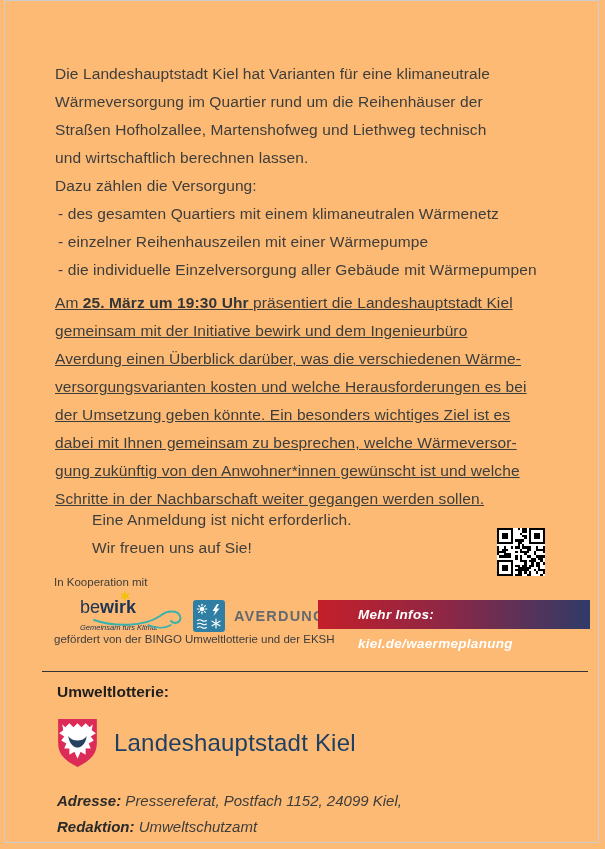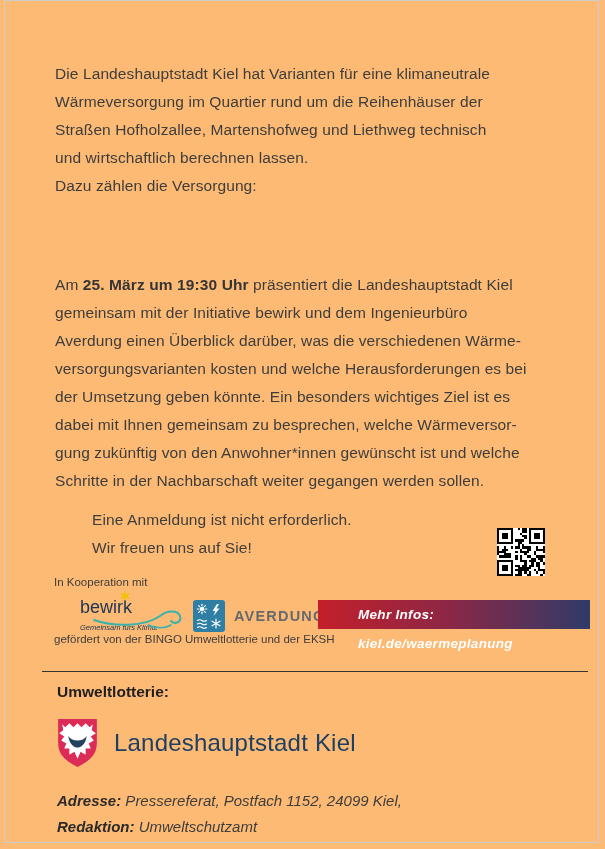--- a/index.html
+++ b/index.html
@@ -10,32 +10,32 @@
   .frame{
     position:absolute;left:4px;top:0;width:595px;height:843px;
     border:1px solid #cdcdcd;box-sizing:border-box;pointer-events:none;
   }
   .bodytext{
     position:absolute;left:55px;font-size:15.5px;line-height:28px;
     white-space:pre-line;letter-spacing:.1px;
   }
   .intro{top:60px;}
   .options{position:absolute;left:58px;top:200px;font-size:15.5px;line-height:28px;letter-spacing:.1px;}
-  .event{top:271px;}
+  .event{top:289px;text-decoration:underline;}
   .event strong{font-weight:bold;color:#353535;}
   .closing{top:506px;margin-left:37px;}
   .qr{position:absolute;left:497px;top:528px;width:48px;height:48px;}
   .qr svg{display:block;width:48px;height:48px;shape-rendering:crispEdges;}
   .coop{position:absolute;left:54px;top:576px;font-size:11.5px;color:#3d3d3c;}
 
   
   .bewirk{position:absolute;left:80px;top:597px;width:110px;height:42px;}
   .bewirk-word{position:relative;font-size:18px;color:#1d3354;line-height:20px;}
   .bewirk-word .be{font-weight:normal;}
-  .bewirk-word .wirk{font-weight:normal;text-align:center;}
+  .bewirk-word .wirk{font-weight:bold;text-align:center;}
   .bewirk-star{position:absolute;left:40px;top:-6px;}
   .bewirk-swirl{position:absolute;left:12px;top:6px;}
   .bewirk-tagline{font-size:7.5px;font-style:italic;color:#1d3354;margin-top:6px;}
 
   
   .averdung{position:absolute;left:193px;top:600px;display:flex;align-items:center;gap:9px;}
   .averdung-label{font-size:14.5px;font-weight:bold;color:#66696e;letter-spacing:1.2px;}
 
   
   .banner{
@@ -62,20 +62,25 @@
 
 <div class="page">
   <div class="frame"></div>
 
   <div class="bodytext intro">Die Landeshauptstadt Kiel hat Varianten für eine klimaneutrale
 Wärmeversorgung im Quartier rund um die Reihenhäuser der
 Straßen Hofholzallee, Martenshofweg und Liethweg technisch
 und wirtschaftlich berechnen lassen.
 Dazu zählen die Versorgung:</div>
 
+  <div class="options">
+    <div>- des gesamten Quartiers mit einem klimaneutralen Wärmenetz</div>
+    <div>- einzelner Reihenhauszeilen mit einer Wärmepumpe</div>
+    <div>- die individuelle Einzelversorgung aller Gebäude mit Wärmepumpen</div>
+  </div>
 
   <div class="bodytext event"><span>Am </span><strong>25. März um 19:30 Uhr</strong><span> präsentiert die Landeshauptstadt Kiel
 gemeinsam mit der Initiative bewirk und dem Ingenieurbüro
 Averdung einen Überblick darüber, was die verschiedenen Wärme-
 versorgungsvarianten kosten und welche Herausforderungen es bei
 der Umsetzung geben könnte. Ein besonders wichtiges Ziel ist es
 dabei mit Ihnen gemeinsam zu besprechen, welche Wärmeversor-
 gung zukünftig von den Anwohner*innen gewünscht ist und welche
 Schritte in der Nachbarschaft weiter gegangen werden sollen.</span></div>
 

